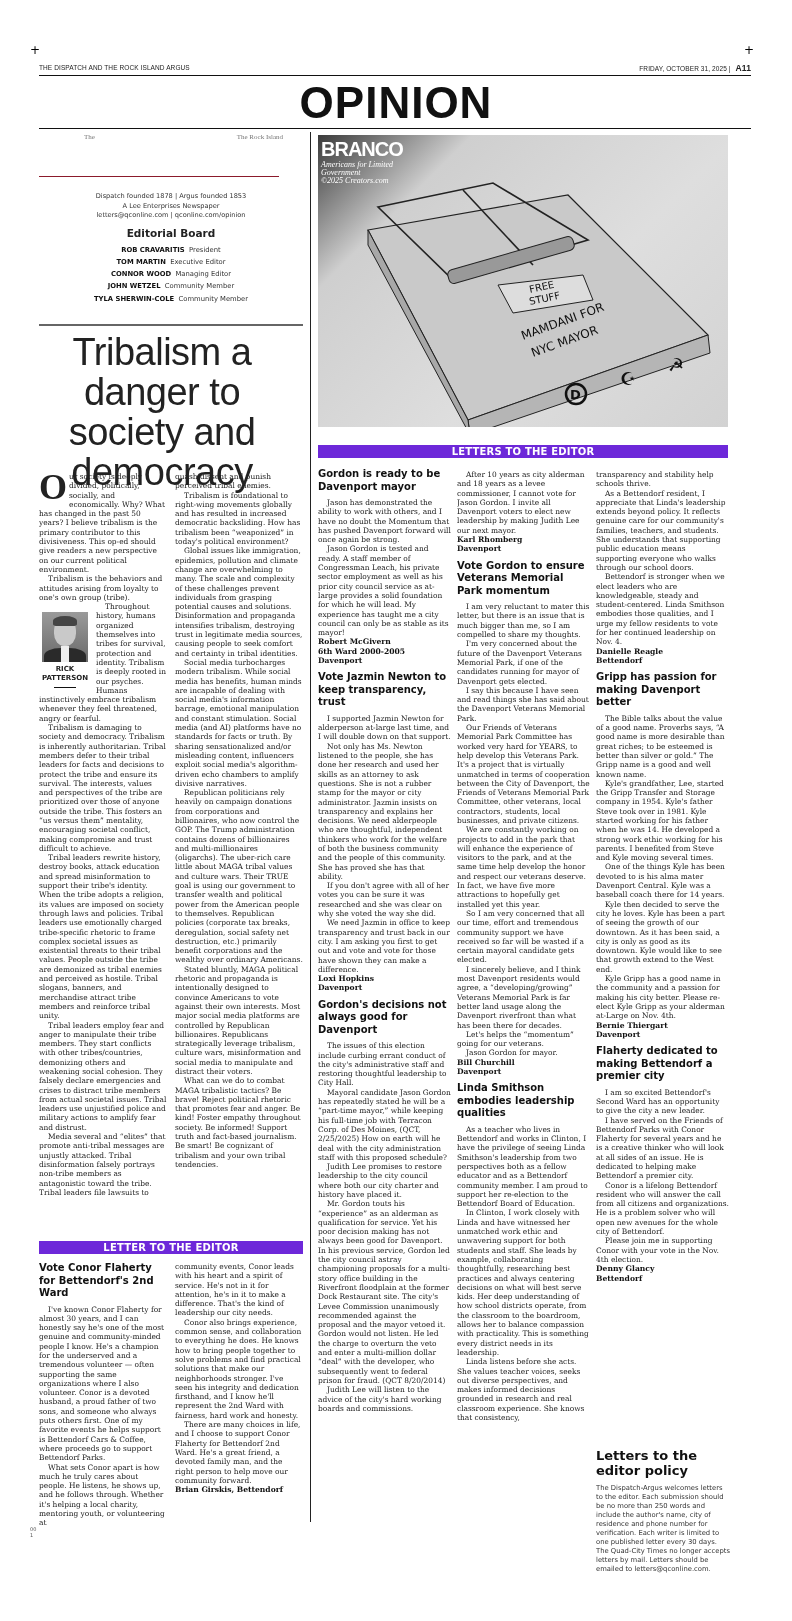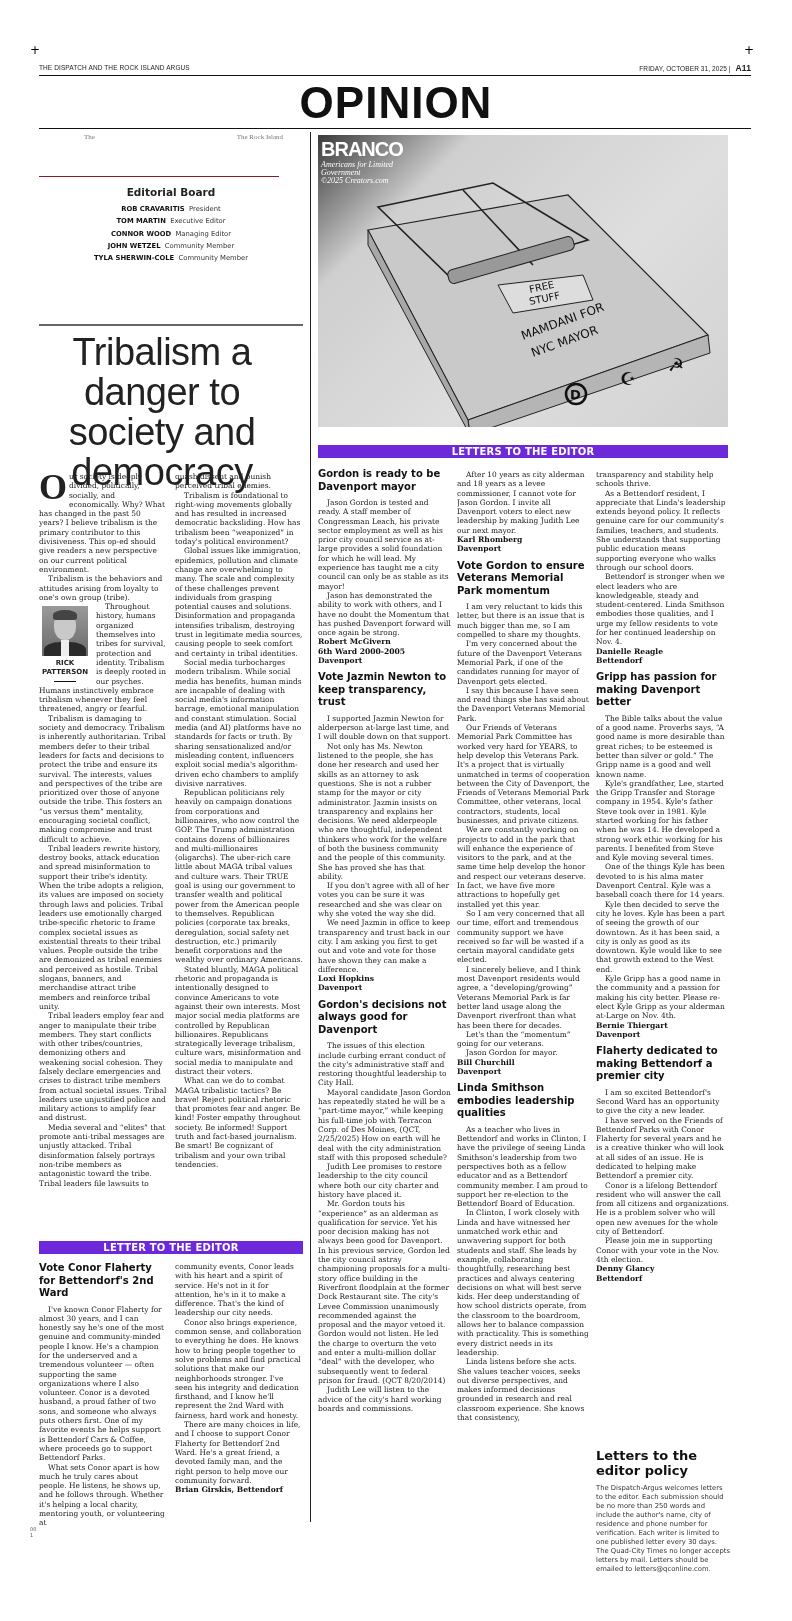--- a/index.html
+++ b/index.html
@@ -20,21 +20,21 @@
 .info{text-align:center;font-family:"DejaVu Sans",sans-serif;font-size:6.6px;line-height:9.5px;color:#333;margin-top:12px}
 .eb-title{text-align:center;font-family:"DejaVu Sans",sans-serif;font-weight:bold;font-size:10.5px;margin-top:6px;color:#222}
 .board{text-align:center;font-family:"DejaVu Sans",sans-serif;font-size:6.8px;line-height:12.3px;margin-top:5px;color:#333}
 .board b{color:#111}
 .hline{position:absolute;background:#666}
 .headline{position:absolute;left:30px;top:332px;width:264px;text-align:center;font-family:Liberation Sans, sans-serif;font-size:38px;line-height:40px;color:#222;letter-spacing:-0.5px}
 .col{position:absolute;font-size:7.45px;line-height:9.3px;color:#222;text-align:left;overflow:hidden}
 .col p{text-indent:9px}
 .col p.ni{text-indent:0}
 .dropcap{float:left;font-family:"Liberation Serif",serif;font-size:36px;line-height:28px;font-weight:bold;margin:1px 2px 0 0}
-.author-box{float:left;width:52px;margin:4px 5px 2px 0;text-align:center}
+.author-box{float:left;width:52px;margin:10px 5px 2px 0;text-align:center}
 .photo{width:46px;height:50px;margin:0 auto;background:linear-gradient(#9a9a9a,#6a6a6a);position:relative;overflow:hidden}
 .photo .head{position:absolute;left:12px;top:6px;width:22px;height:28px;border-radius:45%;background:#c9c9c9}
 .photo .hair{position:absolute;left:11px;top:4px;width:24px;height:10px;border-radius:50% 50% 20% 20%;background:#444}
 .photo .suit{position:absolute;left:2px;top:36px;width:42px;height:20px;border-radius:40% 40% 0 0;background:#2a2a2a}
 .photo .shirt{position:absolute;left:19px;top:34px;width:8px;height:16px;background:#eee}
 .author-name{font-family:"DejaVu Sans",sans-serif;font-weight:bold;font-size:7px;line-height:9px;margin-top:3px}
 .author-rule{width:22px;height:1px;background:#111;margin:4px auto 0}
 .banner{position:absolute;height:13px;background:#6d28d9;color:#fff;text-align:center;font-family:"DejaVu Sans",sans-serif;font-weight:bold;font-size:10px;line-height:13px;letter-spacing:0.2px}
 .lh{font-family:"DejaVu Sans",sans-serif;font-weight:bold;font-size:10px;line-height:12.5px;color:#111;margin:6px 0 5px;text-indent:0}
 .sig{text-align:left;font-weight:bold;font-size:7.6px;line-height:9.3px;text-indent:0;color:#111}
@@ -60,20 +60,25 @@
 </div>
 <div class="rule" style="top:75px;height:1px"></div>
 <div class="opinion">OPINION</div>
 <div class="rule" style="top:128px;height:1px"></div>
 
 <div class="left">
   <div class="masthead">
     <span class="the">The</span>
     <span class="ri">The Rock Island</span>
     <div class="red"></div>
+  </div>
+  <div class="info">
+    <div>Dispatch founded 1878 | Argus founded 1853</div>
+    <div>A Lee Enterprises Newspaper</div>
+    <div>letters@qconline.com | qconline.com/opinion</div>
   </div>
   <div class="eb-title">Editorial Board</div>
   <div class="board">
     <div><b>ROB CRAVARITIS</b>&nbsp; <span>President</span></div>
     <div><b>TOM MARTIN</b>&nbsp; <span>Executive Editor</span></div>
     <div><b>CONNOR WOOD</b>&nbsp; <span>Managing Editor</span></div>
     <div><b>JOHN WETZEL</b>&nbsp; <span>Community Member</span></div>
     <div><b>TYLA SHERWIN-COLE</b>&nbsp; <span>Community Member</span></div>
   </div>
 </div>
@@ -152,22 +157,22 @@
     <div>Americans for Limited</div>
     <div>Government</div>
     <div>©2025 Creators.com</div>
   </div>
 </div>
 
 <div class="banner" style="left:318px;top:445px;width:410px">LETTERS TO THE EDITOR</div>
 
 <div class="col" style="left:318px;top:462px;width:133px;height:1070px">
   <div class="lh">Gordon is ready to be Davenport mayor</div>
+  <p>Jason has demonstrated the ability to work with others, and I have no doubt the Momentum that has pushed Davenport forward will once again be strong.</p>
   <p>Jason Gordon is tested and ready. A staff member of Congressman Leach, his private sector employment as well as his prior city council service as at-large provides a solid foundation for which he will lead. My experience has taught me a city council can only be as stable as its mayor!</p>
-  <p>Jason has demonstrated the ability to work with others, and I have no doubt the Momentum that has pushed Davenport forward will once again be strong.</p>
   <div class="sig">
       <div>Robert McGivern</div>
       <div>6th Ward 2000-2005</div>
       <div>Davenport</div>
     </div>
   <div class="lh">Vote Jazmin Newton to keep transparency, trust</div>
   <p>I supported Jazmin Newton for alderperson at-large last time, and I will double down on that support.</p>
   <p>Not only has Ms. Newton listened to the people, she has done her research and used her skills as an attorney to ask questions. She is not a rubber stamp for the mayor or city administrator. Jazmin insists on transparency and explains her decisions. We need alderpeople who are thoughtful, independent thinkers who work for the welfare of both the business community and the people of this community. She has proved she has that ability.</p>
   <p>If you don't agree with all of her votes you can be sure it was researched and she was clear on why she voted the way she did.</p>
   <p>We need Jazmin in office to keep transparency and trust back in our city. I am asking you first to get out and vote and vote for those have shown they can make a difference.</p>
@@ -183,28 +188,28 @@
   <p>Judith Lee will listen to the advice of the city's hard working boards and commissions.</p>
 </div>
 
 <div class="col" style="left:457px;top:470px;width:133px;height:1062px">
   <p>After 10 years as city alderman and 18 years as a levee commissioner, I cannot vote for Jason Gordon. I invite all Davenport voters to elect new leadership by making Judith Lee our next mayor.</p>
   <div class="sig">
       <div>Karl Rhomberg</div>
       <div>Davenport</div>
     </div>
   <div class="lh">Vote Gordon to ensure Veterans Memorial Park momentum</div>
-  <p>I am very reluctant to kids this letter, but there is an issue that is much bigger than me, so I am compelled to share my thoughts.</p>
+  <p>I am very reluctant to mater this letter, but there is an issue that is much bigger than me, so I am compelled to share my thoughts.</p>
   <p>I'm very concerned about the future of the Davenport Veterans Memorial Park, if one of the candidates running for mayor of Davenport gets elected.</p>
   <p>I say this because I have seen and read things she has said about the Davenport Veterans Memorial Park.</p>
   <p>Our Friends of Veterans Memorial Park Committee has worked very hard for YEARS, to help develop this Veterans Park. It's a project that is virtually unmatched in terms of cooperation between the City of Davenport, the Friends of Veterans Memorial Park Committee, other veterans, local contractors, students, local businesses, and private citizens.</p>
   <p>We are constantly working on projects to add in the park that will enhance the experience of visitors to the park, and at the same time help develop the honor and respect our veterans deserve. In fact, we have five more attractions to hopefully get installed yet this year.</p>
   <p>So I am very concerned that all our time, effort and tremendous community support we have received so far will be wasted if a certain mayoral candidate gets elected.</p>
   <p>I sincerely believe, and I think most Davenport residents would agree, a “developing/growing” Veterans Memorial Park is far better land usage along the Davenport riverfront than what has been there for decades.</p>
-  <p>Let's than the “momentum” going for our veterans.</p>
+  <p>Let's helps the “momentum” going for our veterans.</p>
   <p>Jason Gordon for mayor.</p>
   <div class="sig">
       <div>Bill Churchill</div>
       <div>Davenport</div>
     </div>
   <div class="lh">Linda Smithson embodies leadership qualities</div>
   <p>As a teacher who lives in Bettendorf and works in Clinton, I have the privilege of seeing Linda Smithson's leadership from two perspectives both as a fellow educator and as a Bettendorf community member. I am proud to support her re-election to the Bettendorf Board of Education.</p>
   <p>In Clinton, I work closely with Linda and have witnessed her unmatched work ethic and unwavering support for both students and staff. She leads by example, collaborating thoughtfully, researching best practices and always centering decisions on what will best serve kids. Her deep understanding of how school districts operate, from the classroom to the boardroom, allows her to balance compassion with practicality. This is something every district needs in its leadership.</p>
   <p>Linda listens before she acts. She values teacher voices, seeks out diverse perspectives, and makes informed decisions grounded in research and real classroom experience. She knows that consistency,</p>
 </div>

